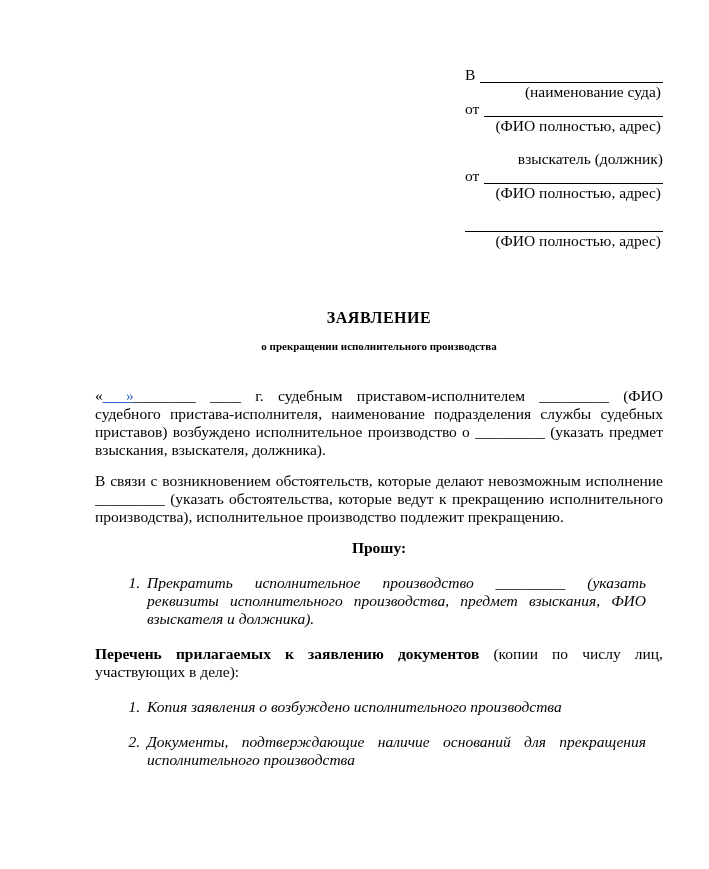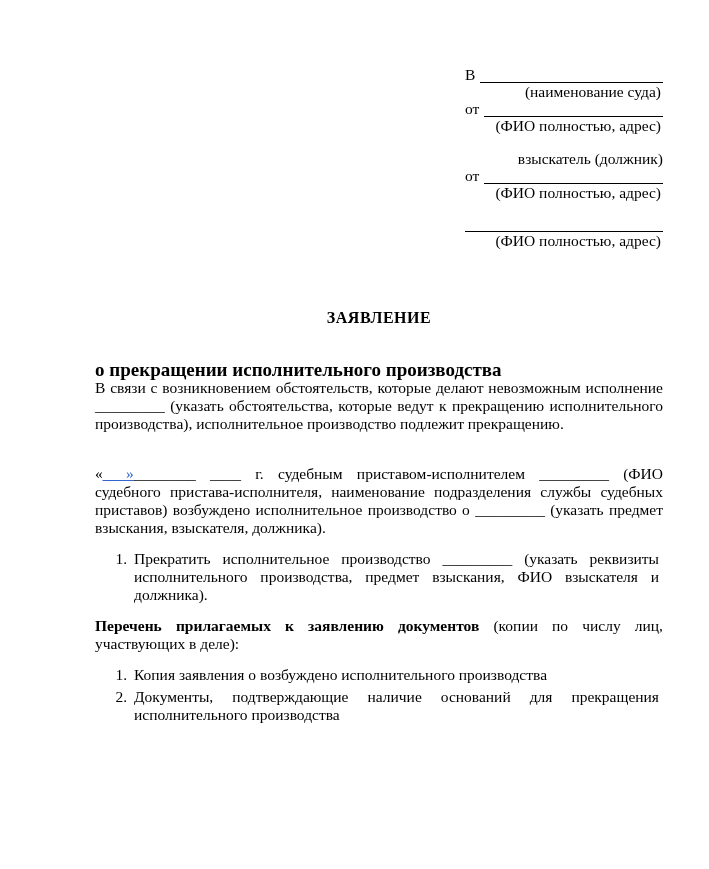--- a/index.html
+++ b/index.html
@@ -31,40 +31,40 @@
   
   .doc-title {
     margin-top: 60px;
     text-align: center;
     font-weight: bold;
     font-size: 16px;
     line-height: 18px;
     letter-spacing: 0.5px;
   }
   .doc-subtitle {
-    margin-top: 34px;
-    text-align: left;
+    margin-top: 10px;
+    text-align: center;
     font-weight: bold;
-    font-size: 19px;
+    font-size: 11px;
     line-height: 18px;
   }
 
   
   .body-text { font-size: 15.5px; line-height: 18px; }
   .para { text-align: justify; margin: 0 0 13px 0; }
   .para.first { margin-top: 32px; }
   .ask-heading {
     text-align: center; font-weight: bold; margin: 0 0 13px 0;
   }
   ol.doc-list {
     margin: 0 0 13px 0;
     padding: 0 0 0 32px;
     text-align: justify;
   }
-  ol.doc-list li { padding-left: 3px; margin: 4px; }
+  ol.doc-list li { padding-left: 3px; margin: 17px; font-style: italic; }
   .attach-heading { text-align: justify; margin: 0 0 13px 0; }
   .attach-heading .bold { font-weight: bold; margin-top: 6px; }
   a.date-link {
     color: #3366cc;
     text-decoration: underline;
     text-decoration-color: #3366cc;
   }
 </style>
 </head>
 <body>
@@ -100,25 +100,26 @@
         <span class="rule"></span>
       </div>
       <div class="addr-caption">(ФИО полностью, адрес)</div>
     </div>
 
     <div class="doc-title">ЗАЯВЛЕНИЕ</div>
     <div class="doc-subtitle">о прекращении исполнительного производства</div>
 
     <div class="body-text">
 
+      <p class="para first"><span>«</span><a href="#" class="date-link">___»</a><span>________ ____ г. судебным приставом-исполнителем _________ (ФИО судебного пристава-исполнителя, наименование подразделения службы судебных приставов) возбуждено исполнительное производство о _________ (указать предмет взыскания, взыскателя, должника).</span></p>
+
       <p class="para">В связи с возникновением обстоятельств, которые делают невозможным исполнение _________ (указать обстоятельства, которые ведут к прекращению исполнительного производства), исполнительное производство подлежит прекращению.</p>
 
-      <p class="para first"><span>«</span><a href="#" class="date-link">___»</a><span>________ ____ г. судебным приставом-исполнителем _________ (ФИО судебного пристава-исполнителя, наименование подразделения службы судебных приставов) возбуждено исполнительное производство о _________ (указать предмет взыскания, взыскателя, должника).</span></p>
 
-
+      <p class="ask-heading">Прошу:</p>
 
       <ol class="doc-list">
         <li>Прекратить исполнительное производство _________ (указать реквизиты исполнительного производства, предмет взыскания, ФИО взыскателя и должника).</li>
       </ol>
 
       <p class="attach-heading"><span class="bold">Перечень прилагаемых к заявлению документов</span><span> (копии по числу лиц, участвующих в деле):</span></p>
 
       <ol class="doc-list">
         <li>Копия заявления о возбуждено исполнительного производства</li>
         <li>Документы, подтверждающие наличие оснований для прекращения исполнительного производства</li>

